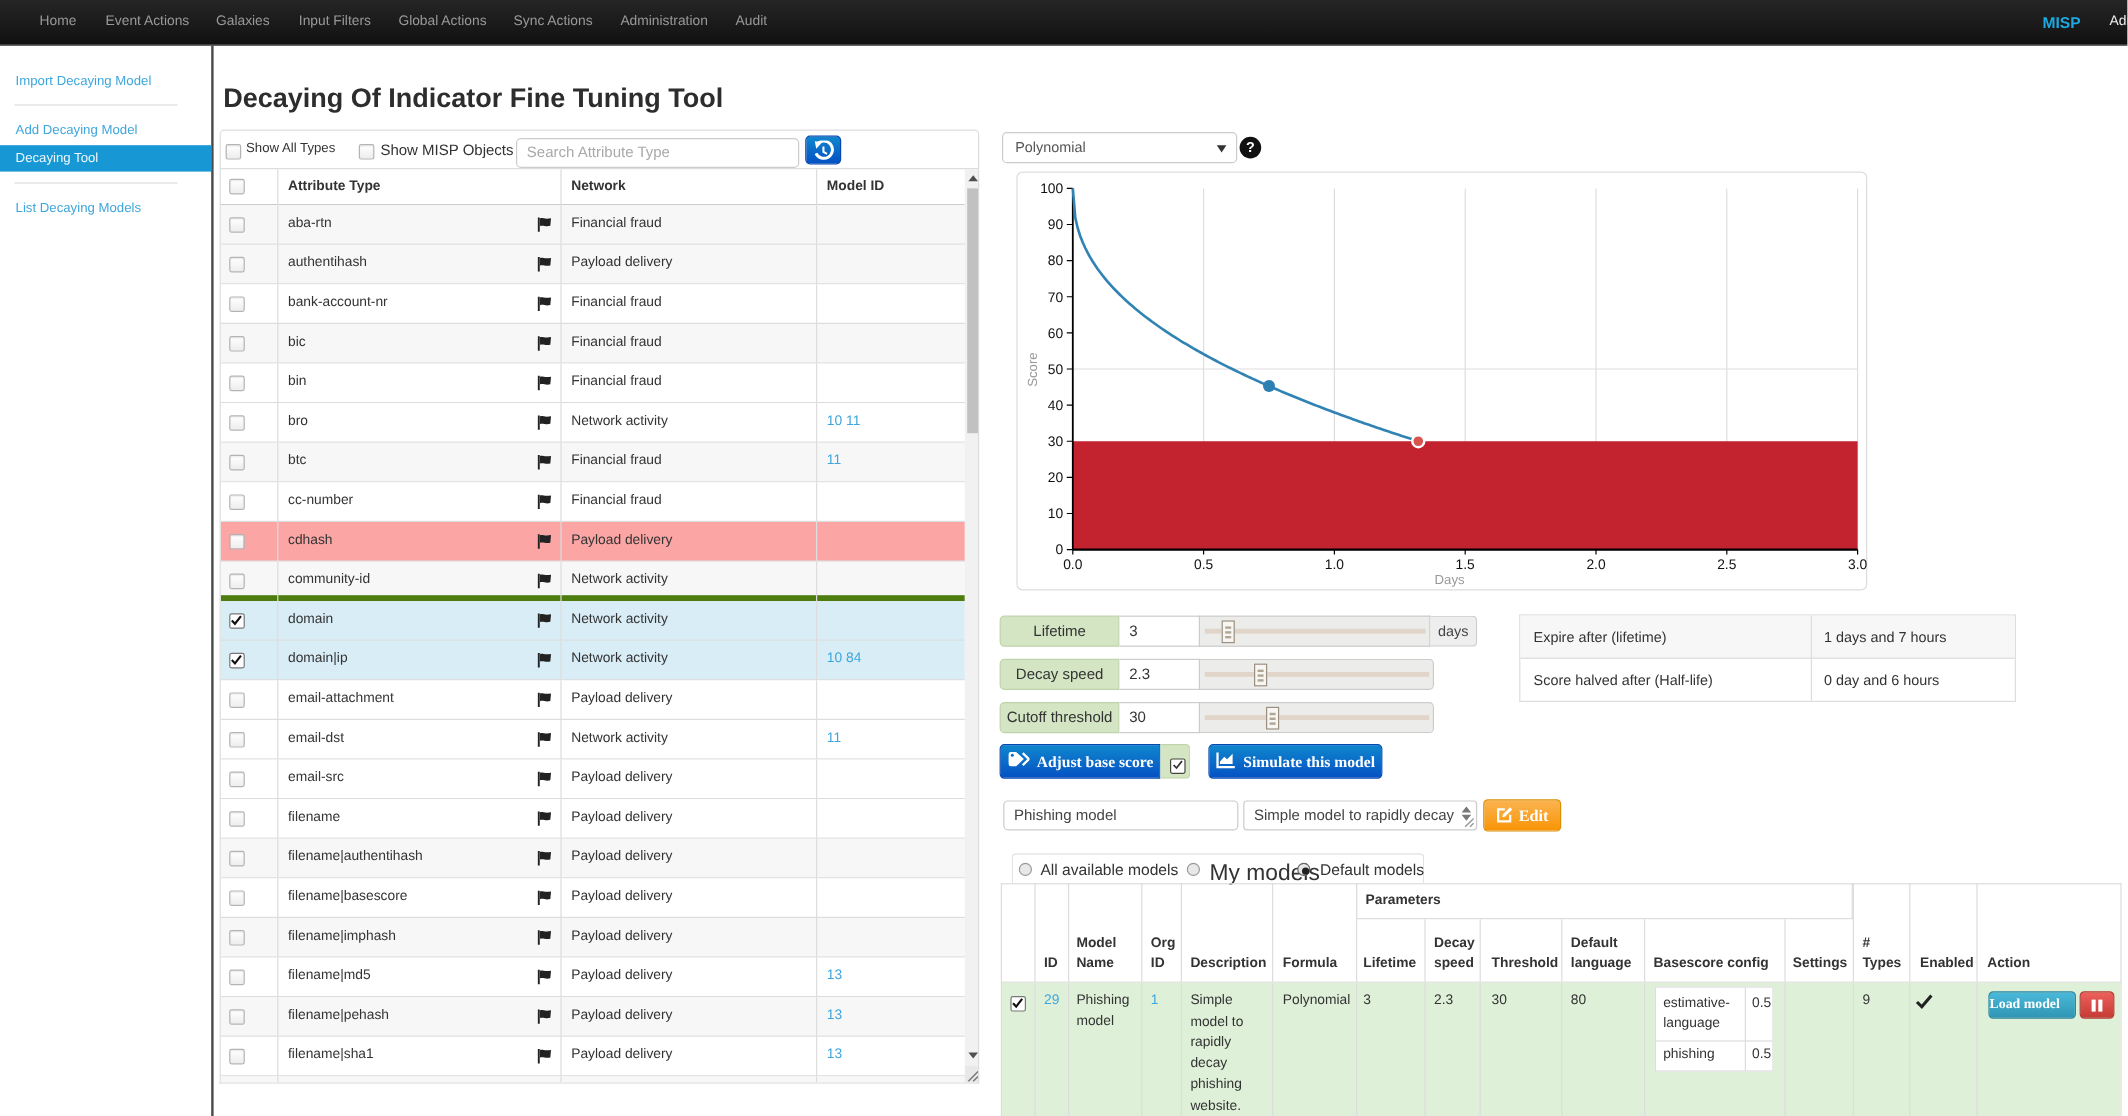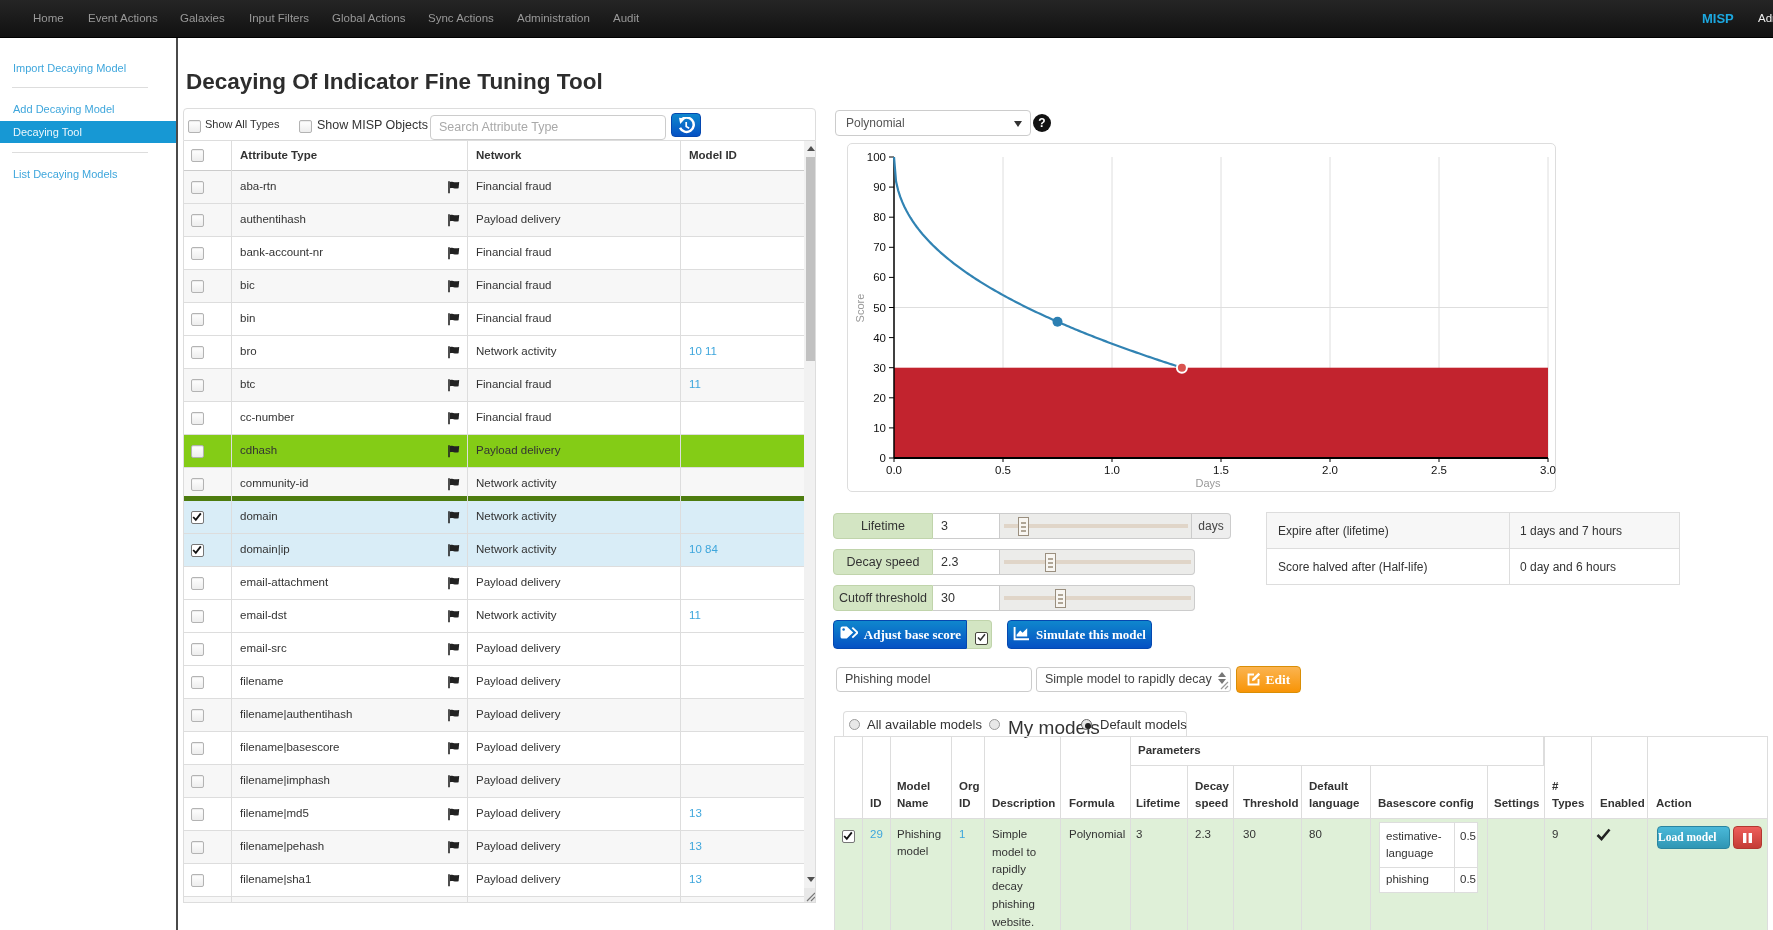--- a/index.html
+++ b/index.html
@@ -153,21 +153,21 @@
       <div style="position:absolute;left:47px;top:0;width:0;height:33px;border-left:1px solid #ddd"></div>
       <div style="position:absolute;left:283px;top:0;width:0;height:33px;border-left:1px solid #ddd"></div>
       <div style="position:absolute;left:496px;top:0;width:0;height:33px;border-left:1px solid #ddd"></div>
       <span style="position:absolute;left:56px;top:9px">cc-number</span>
       <span style="position:absolute;left:263px;top:9px"><svg width="14" height="14" viewBox="0 0 14 14">
           <path d="M2 1.2 L2 13.2" stroke="#222" stroke-width="1.6"></path>
           <path d="M3 2 C5 1.1 6.5 2.9 12.2 1.9 L11.6 8.2 C7.5 9.3 6 7.4 3 8.3 Z" fill="#222"></path>
         </svg></span>
       <span style="position:absolute;left:292px;top:9px">Financial fraud</span>
     </div>
-    <div style="position:absolute;left:0;top:294px;width:620px;height:33px;background:#84cc16;border-bottom:1px solid #ddd">
+    <div style="position:absolute;left:0;top:294px;width:620px;height:33px;background:#fca5a5;border-bottom:1px solid #ddd">
       <div class="cb" style="position:absolute;left:7px;top:10px"></div>
       <div style="position:absolute;left:47px;top:0;width:0;height:33px;border-left:1px solid #ddd"></div>
       <div style="position:absolute;left:283px;top:0;width:0;height:33px;border-left:1px solid #ddd"></div>
       <div style="position:absolute;left:496px;top:0;width:0;height:33px;border-left:1px solid #ddd"></div>
       <span style="position:absolute;left:56px;top:9px">cdhash</span>
       <span style="position:absolute;left:263px;top:9px"><svg width="14" height="14" viewBox="0 0 14 14">
           <path d="M2 1.2 L2 13.2" stroke="#222" stroke-width="1.6"></path>
           <path d="M3 2 C5 1.1 6.5 2.9 12.2 1.9 L11.6 8.2 C7.5 9.3 6 7.4 3 8.3 Z" fill="#222"></path>
         </svg></span>
       <span style="position:absolute;left:292px;top:9px">Payload delivery</span>

